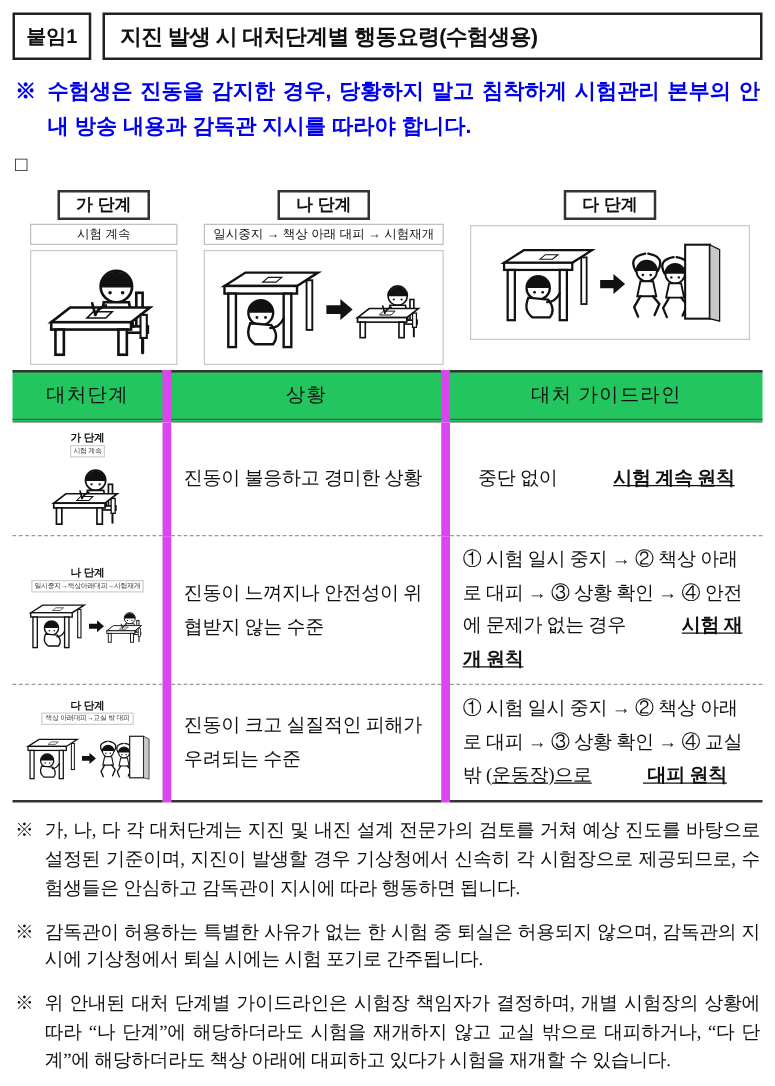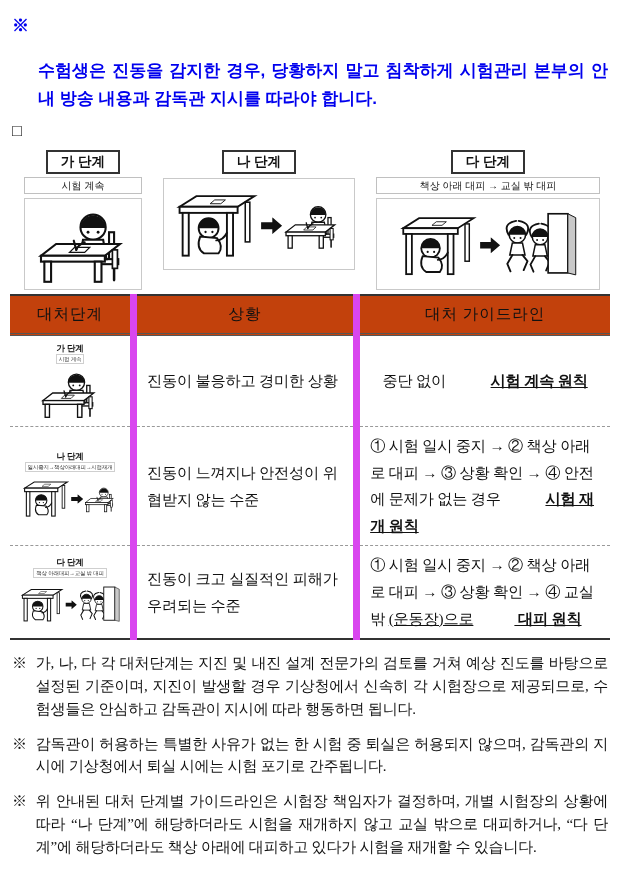--- a/index.html
+++ b/index.html
@@ -11,21 +11,21 @@
   .header-row{display:flex;gap:9px;align-items:stretch;margin-bottom:11px;}
   .attach-box{border:2px solid #222;padding:3px 9px;display:flex;align-items:center;
       font-family:"Liberation Sans",sans-serif;font-weight:bold;font-size:16px;}
   .title-box{border:2px solid #222;flex:1;padding:5px 12px;display:flex;align-items:center;
       font-family:"Liberation Sans",sans-serif;font-weight:bold;font-size:17.5px;letter-spacing:-0.5px;}
 
   
   .notice{display:flex;gap:9px;color:#0000ee;margin:2px 2px 9px 2px;
       font-family:"Liberation Sans",sans-serif;font-weight:bold;font-size:17px;line-height:1.62;}
   .notice .mk{flex:0 0 auto;}
-  .notice .txt{flex:1;text-align:justify;margin-top:45px;}
+  .notice .txt{flex:1;text-align:justify;}
 
   
   .section-heading{display:flex;gap:9px;margin:4px 2px 10px 2px;
       font-family:"Liberation Sans",sans-serif;font-weight:bold;font-size:16.5px;}
 
   
   .stages{display:flex;justify-content:space-between;margin:2px 10px 4px 14px;}
   .stage{display:flex;flex-direction:column;align-items:center;}
   .stage.s1{width:118px;}
   .stage.s2{width:192px;}
@@ -35,21 +35,21 @@
   .stage-sub{border:1px solid #c0c0c0;background:#fff;margin-top:3px;width:100%;box-sizing:border-box;
       text-align:center;font-family:"Liberation Sans",sans-serif;font-size:10px;line-height:15px;white-space:nowrap;overflow:hidden;}
   .stage-illus{border:1px solid #c9c9c9;background:#fff;margin-top:4px;width:100%;height:92px;
       box-sizing:border-box;display:flex;align-items:center;justify-content:center;}
 
   
   .caption{text-align:center;font-size:17px;letter-spacing:2.5px;margin:9px 0 8px 0;}
 
   
   table.guide{width:100%;border-collapse:collapse;border-top:2px solid #333;border-bottom:2px solid #333;}
-  table.guide th{background:#c2410c;font-weight:normal;font-size:15.5px;padding:8px 2px;
+  table.guide th{background:#22c55e;font-weight:normal;font-size:15.5px;padding:8px 2px;
       border-bottom:3px double #555;letter-spacing:1px;}
   table.guide th + th, table.guide td + td{border-left:7px solid #d946ef;}
   table.guide tr.r + tr.r td{border-top:1px dashed #999;}
   table.guide td{font-size:15.2px;vertical-align:middle;padding:6px 10px;letter-spacing:-0.2px;}
   td.cell-stage{padding:4px 2px;text-align:center;}
   td.cell-situation{line-height:1.8;}
   td.cell-guideline{line-height:1.75;}
   td.center{text-align:center;}
   .u{text-decoration:underline;}
   .ub{text-decoration:underline;font-weight:bold;margin-left:41px;}
@@ -145,20 +145,28 @@
       <use href="#sym-arrow" x="96" y="42" width="25" height="19"></use>
       <use href="#sym-runner" x="120" y="8" width="42" height="86"></use>
       <use href="#sym-runner" x="148" y="12" width="40" height="82"></use>
       <use href="#sym-door" x="176" y="2" width="36" height="96"></use>
     </symbol>
   </defs>
 </svg>
 
 <div class="page">
 
+  <div class="header-row">
+    <div class="attach-box">
+      <span>붙임1</span>
+    </div>
+    <div class="title-box">
+      <span>지진 발생 시 대처단계별 행동요령(수험생용)</span>
+    </div>
+  </div>
 
   <div class="notice">
     <span class="mk">※</span>
     <span class="txt">수험생은 진동을 감지한 경우, 당황하지 말고 침착하게 시험관리 본부의 안내 방송 내용과 감독관 지시를 따라야 합니다.</span>
   </div>
 
   <div class="section-heading">
     <span>□</span>
   </div>
 
@@ -167,29 +175,29 @@
       <div class="stage-header">가 단계</div>
       <div class="stage-sub">시험 계속</div>
       <div class="stage-illus">
         <svg width="104" height="84" viewBox="0 0 120 100">
           <use href="#sym-desk-student"></use>
         </svg>
       </div>
     </div>
     <div class="stage s2">
       <div class="stage-header">나 단계</div>
+      <div class="stage-sub">일시중지 → 책상 아래 대피 → 시험재개</div>
       <div class="stage-illus">
         <svg width="178" height="84" viewBox="0 0 200 100">
           <use href="#scene-resume"></use>
         </svg>
       </div>
     </div>
     <div class="stage s3">
       <div class="stage-header">다 단계</div>
-      <div class="stage-sub">책상 아래 대피 → 교실 밖 대피</div>
       <div class="stage-illus">
         <svg width="208" height="84" viewBox="0 0 212 100">
           <use href="#scene-evacuate"></use>
         </svg>
       </div>
     </div>
   </div>
 
 
   <table class="guide">

